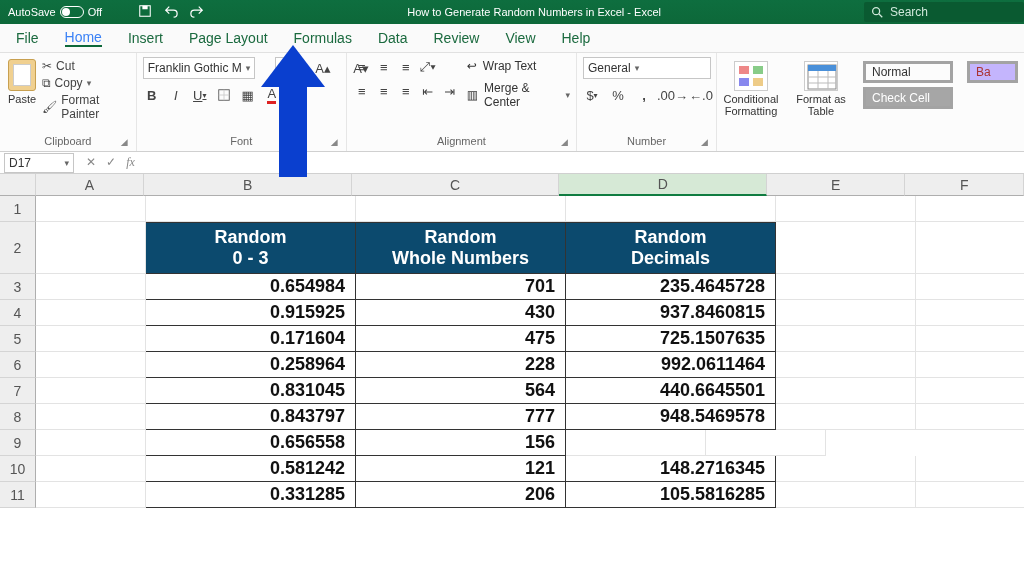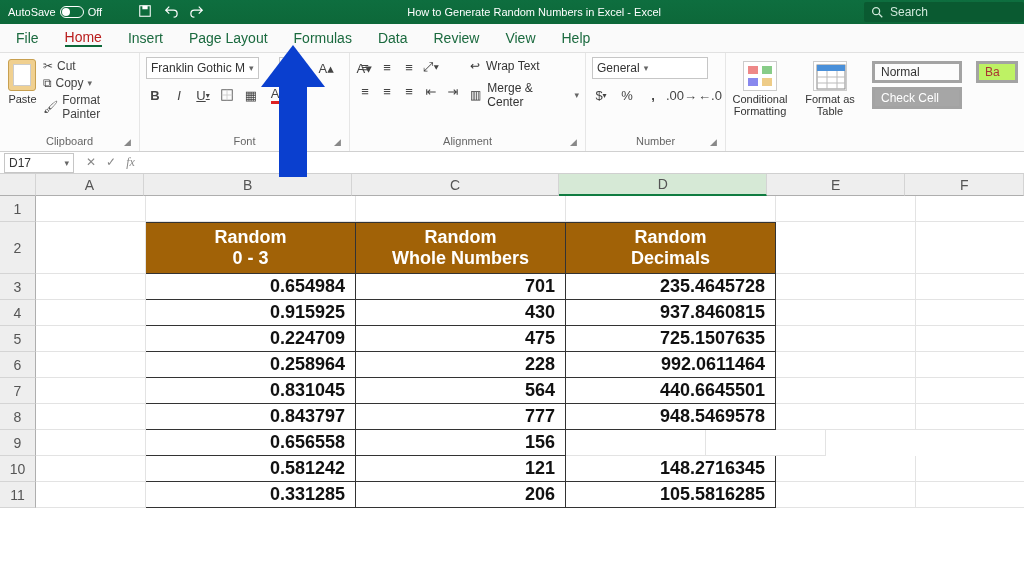--- a/index.html
+++ b/index.html
@@ -7,21 +7,21 @@
   .titlebar { height: 24px; background: linear-gradient(#0e6e3f,#0d6839); display: flex; align-items: center; color: #fff; font-size: 11px; }
   .titlebar .left { display: flex; align-items: center; gap: 24px; padding-left: 8px; }
   .titlebar .autosave { display: flex; align-items: center; gap: 4px; }
   .titlebar .toggle { width: 24px; height: 12px; border: 1px solid #fff; border-radius: 6px; position: relative; }
   .titlebar .toggle::before { content: ""; position: absolute; left: 1px; top: 1px; width: 8px; height: 8px; background: #fff; border-radius: 50%; }
   .titlebar .qat { display: flex; gap: 12px; margin-left: 12px; }
   .titlebar .center { flex: 1; text-align: center; }
   .titlebar .right { width: 160px; }
   .titlebar .search { background: #0a5a31; height: 20px; border-radius: 2px; display: flex; align-items: center; padding: 0 6px; gap: 6px; color: #cfe8da; font-size: 12px; }
   .tabbar { height: 28px; display: flex; align-items: center; padding: 0 16px; gap: 26px; font-size: 14px; color: #1b6a3f; background: #fafafa; }
-  .tabbar .tab.active { border-bottom: 2px solid #0d6839; color: #b91c1c; font-weight: 500; }
+  .tabbar .tab.active { border-bottom: 2px solid #0d6839; color: #3b82f6; font-weight: 500; }
   .ribbon { height: 100px; border-top: 1px solid #e1e1e1; border-bottom: 1px solid #d0d0d0; display: flex; background: #fcfcfc; }
   .group { border-right: 1px solid #e6e6e6; display: flex; flex-direction: column; justify-content: space-between; padding: 4px 6px 0 6px; }
   .group .label { text-align: center; font-size: 11px; color: #666; padding: 2px 0 4px; position: relative; }
   .group .label .launcher { position: absolute; right: 2px; bottom: 4px; font-size: 9px; color: #888; }
   .clipboard .row { display: flex; gap: 4px; }
   .clipboard .paste { width: 36px; text-align: center; font-size: 11px; color: #333; }
   .clipboard .paste .icon { width: 28px; height: 32px; margin: 2px auto; background: #f0d090; border: 1px solid #c8a050; border-radius: 3px; position: relative; }
   .clipboard .paste .icon::after { content: ""; position: absolute; left: 4px; top: 4px; right: 4px; bottom: 4px; background: #fff; border: 1px solid #ccc; }
   .cliplist { display: flex; flex-direction: column; gap: 3px; font-size: 12px; color: #444; padding-top: 2px; }
   .cliplist div { display: flex; align-items: center; gap: 4px; }
@@ -50,21 +50,21 @@
   .ch { border-right:1px solid #d4d4d4; border-bottom:1px solid #aeaeae; background:#eee; display:flex; align-items:center; justify-content:center; font-size:14px; color:#555; }
   .ch.selectall { width:36px; }
   .ch.selected { background:#d6e9d6; border-bottom:2px solid #107c41; }
   .body { display:flex; }
   .row-headers { display:flex; flex-direction:column; }
   .rh { width:36px; height:26px; border-right:1px solid #aeaeae; border-bottom:1px solid #d4d4d4; background:#eee; display:flex; align-items:center; justify-content:center; font-size:14px; color:#555; }
   .grid { position:relative; }
   .gridrow { display:flex; height:26px; }
   .cell { border-right:1px solid #e3e3e3; border-bottom:1px solid #e3e3e3; }
   .headerrow { height:52px; }
-  .hdr { background:#a16207; color:#fff; font-weight:700; font-size:18px; display:flex; flex-direction:column; align-items:center; justify-content:center; border:1px solid #333; border-left:none; }
+  .hdr { background:#0c4a6e; color:#fff; font-weight:700; font-size:18px; display:flex; flex-direction:column; align-items:center; justify-content:center; border:1px solid #333; border-left:none; }
   .hdr:first-child { border-left:1px solid #333; }
   .datacell { border:1px solid #333; border-top:none; border-left:none; padding:0 10px; display:flex; align-items:center; justify-content:flex-end; font-size:18px; font-weight:700; font-family:"Franklin Gothic Medium","Arial Narrow",sans-serif; color:#111; }
   .datacell:first-child { border-left:1px solid #333; }
   .arrow-overlay { position:absolute; left:261px; top:45px; width:64px; height:130px; z-index:50; pointer-events:none; }
   .arrow-head { width:0; height:0; border-left:32px solid transparent; border-right:32px solid transparent; border-bottom:42px solid #0a3fcf; }
   .arrow-shaft { width:28px; height:90px; background:#0a3fcf; margin:0 auto; }
   svg.mini { width:14px; height:14px; }
 </style>
 </head>
 <body>
@@ -212,21 +212,21 @@
             <span>Merge &amp; Center</span>
             <span style="font-size:9px;color:#666">▾</span>
           </div>
       </div>
     </div>
     <div class="label"><span>Alignment</span><span class="launcher">◢</span></div>
   </div>
 
   <div class="group" style="width:140px">
     <div class="number-rows">
-      <div class="combo" style="width:116px">
+      <div class="combo" style="width:128px">
           <span>General</span>
           <span class="arr">▾</span>
         </div>
       <div class="number-row2">
         <div class="btn">
             <span>$</span>
             <span style="font-size:8px">▾</span>
           </div>
         <div class="btn">%</div>
         <div class="btn" style="font-weight:700">,</div>
@@ -257,21 +257,21 @@
               <line x1="13" y1="9" x2="13" y2="27" stroke="#bbb"></line>
               <line x1="23" y1="9" x2="23" y2="27" stroke="#bbb"></line>
             </svg></div>
         <div>Format as Table</div>
       </div>
       <div class="style-gallery">
         <div class="style-cell">Normal</div>
         <div class="style-cell" style="background:#a6a6a6;color:#fff">Check Cell</div>
       </div>
       <div class="style-gallery">
-        <div class="style-cell" style="width:42px;background:#bef264;color:#a33;overflow:hidden">Ba</div>
+        <div class="style-cell" style="width:51px;background:#c4b5fd;color:#a33;overflow:hidden">Ba</div>
       </div>
     </div>
     <div class="label"></div>
   </div>
 
 </div>
 
 <div class="formula-bar">
   <div class="name-box">
       <span>D17</span>
@@ -346,21 +346,21 @@
         <div class="gridrow">
           <div class="cell" style="width: 110px;"></div>
           <div class="datacell" style="width: 210px;">0.915925</div>
           <div class="datacell" style="width: 210px;">430</div>
           <div class="datacell" style="width: 210px;">937.8460815</div>
           <div class="cell" style="width: 140px;"></div>
           <div class="cell" style="width: 120px;"></div>
         </div>
         <div class="gridrow">
           <div class="cell" style="width: 110px;"></div>
-          <div class="datacell" style="width: 210px;">0.224709</div>
+          <div class="datacell" style="width: 210px;">0.171604</div>
           <div class="datacell" style="width: 210px;">475</div>
           <div class="datacell" style="width: 210px;">725.1507635</div>
           <div class="cell" style="width: 140px;"></div>
           <div class="cell" style="width: 120px;"></div>
         </div>
         <div class="gridrow">
           <div class="cell" style="width: 110px;"></div>
           <div class="datacell" style="width: 210px;">0.258964</div>
           <div class="datacell" style="width: 210px;">228</div>
           <div class="datacell" style="width: 210px;">992.0611464</div>

